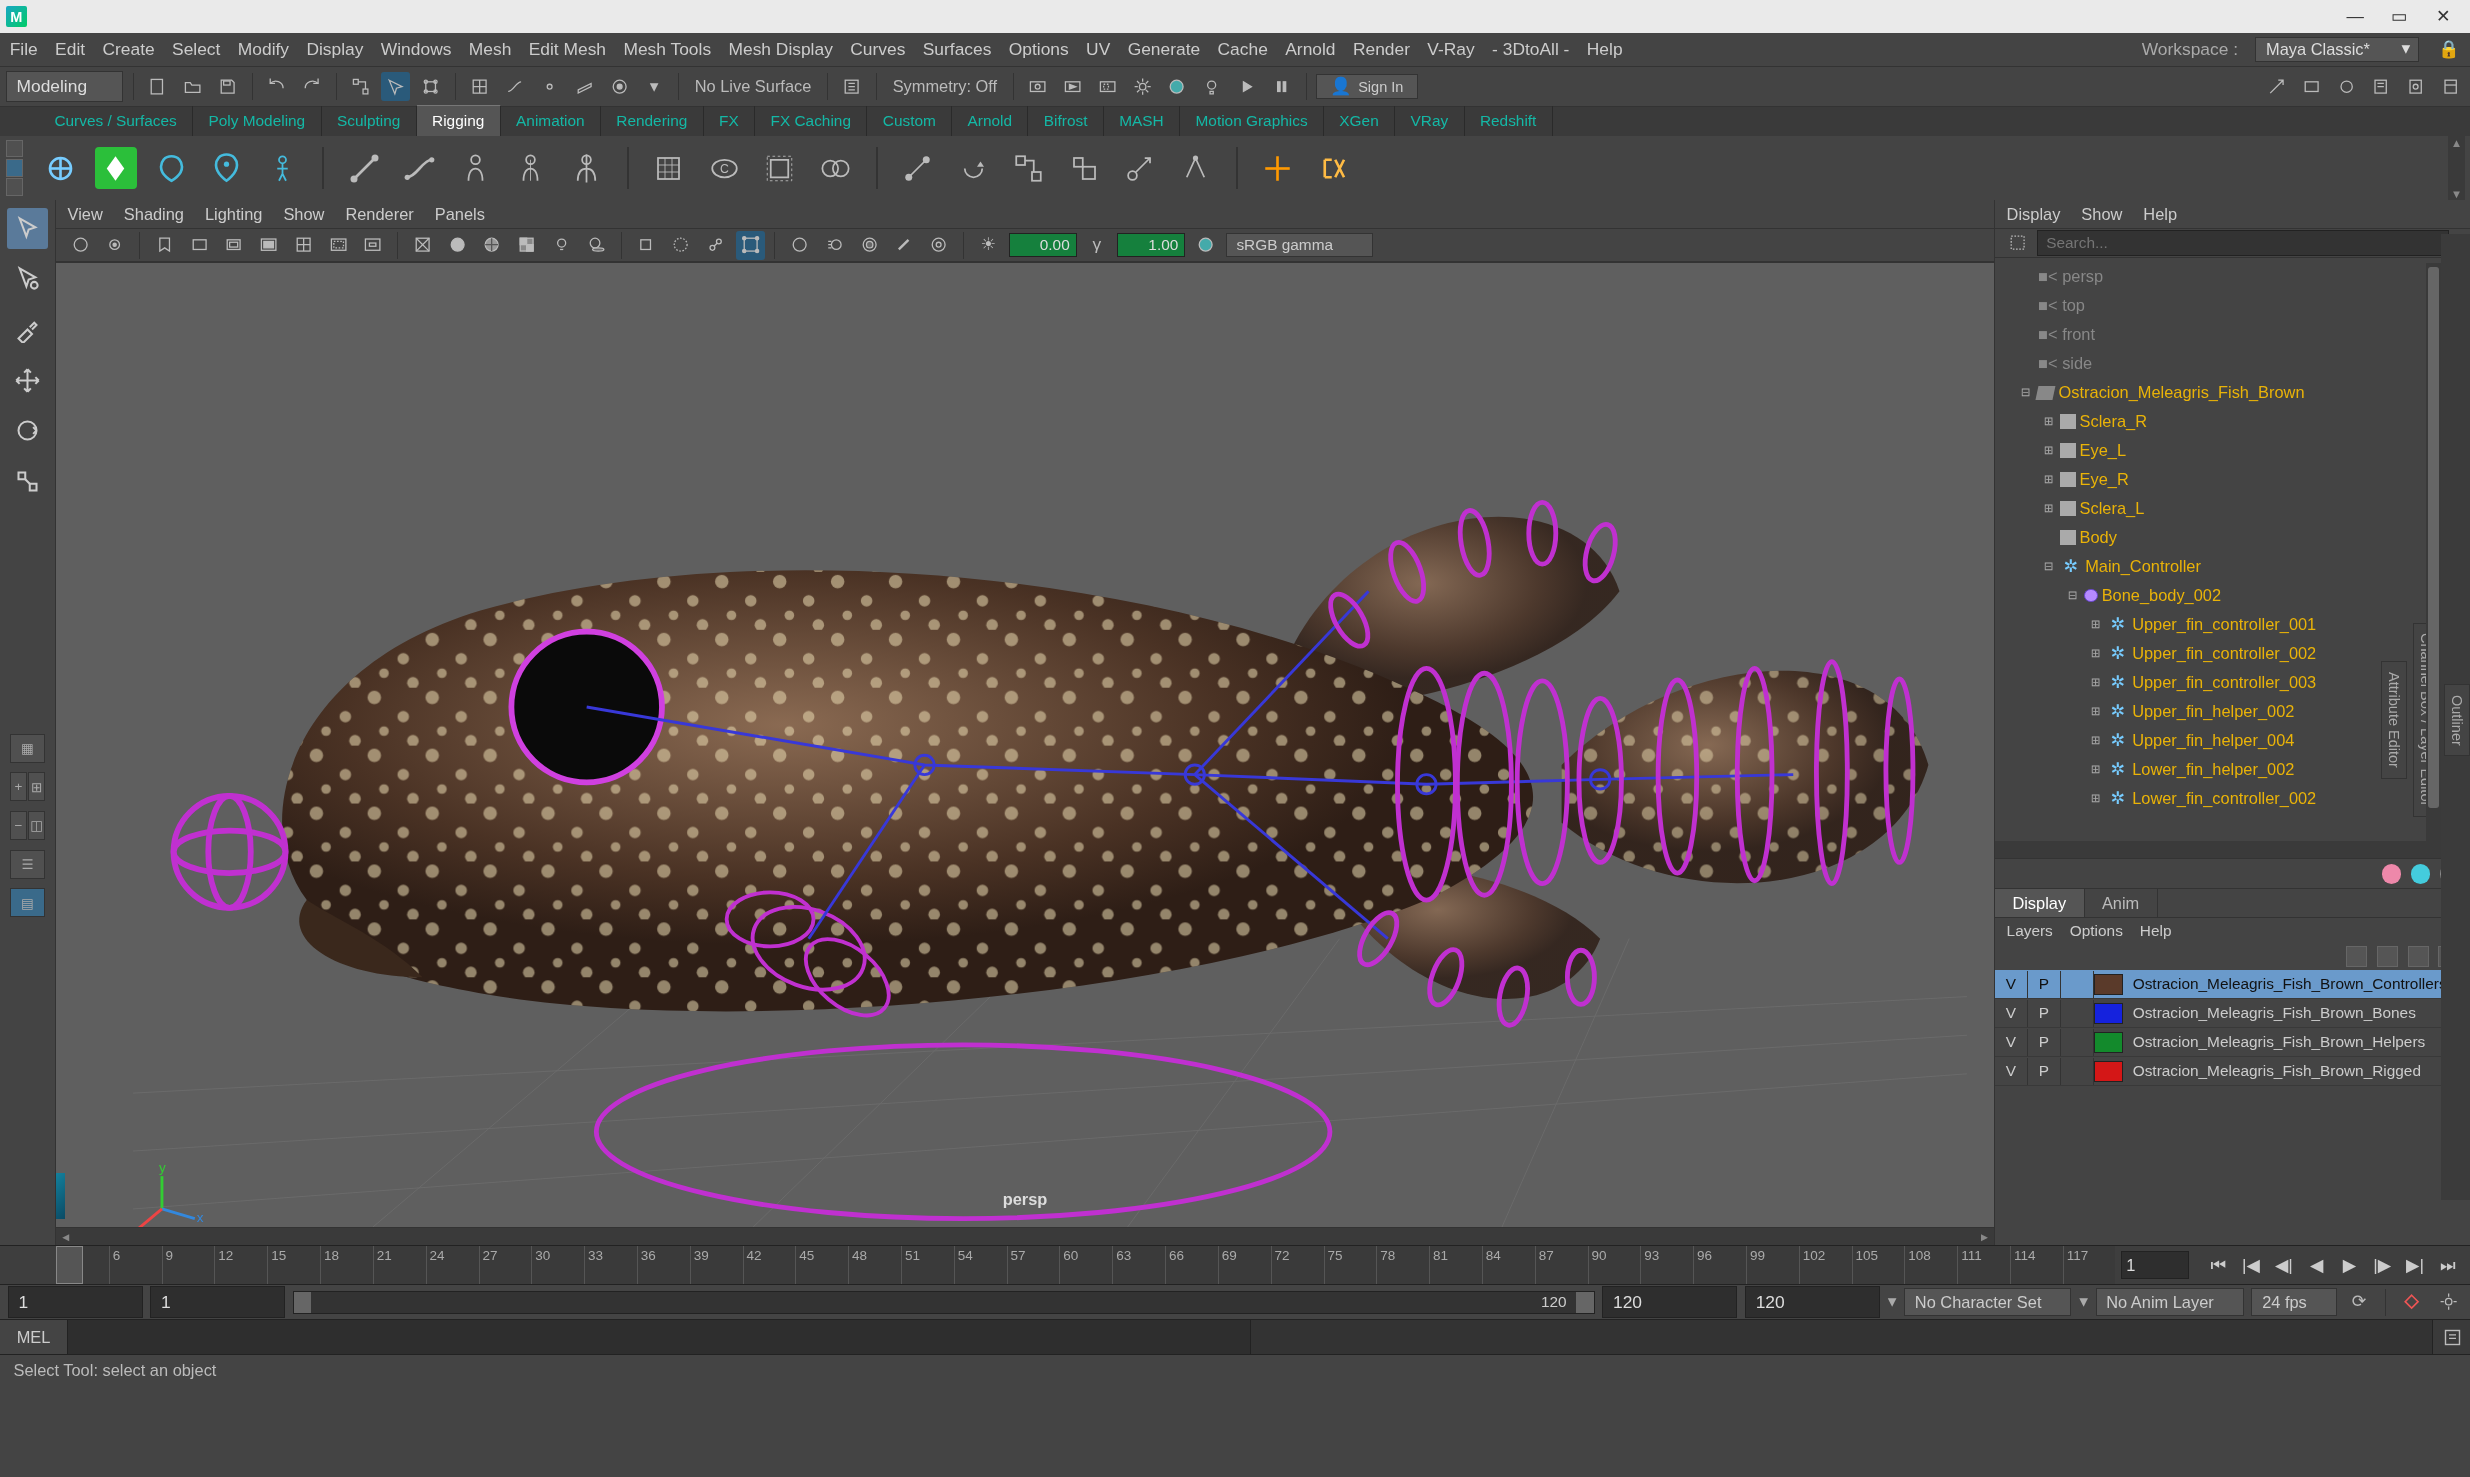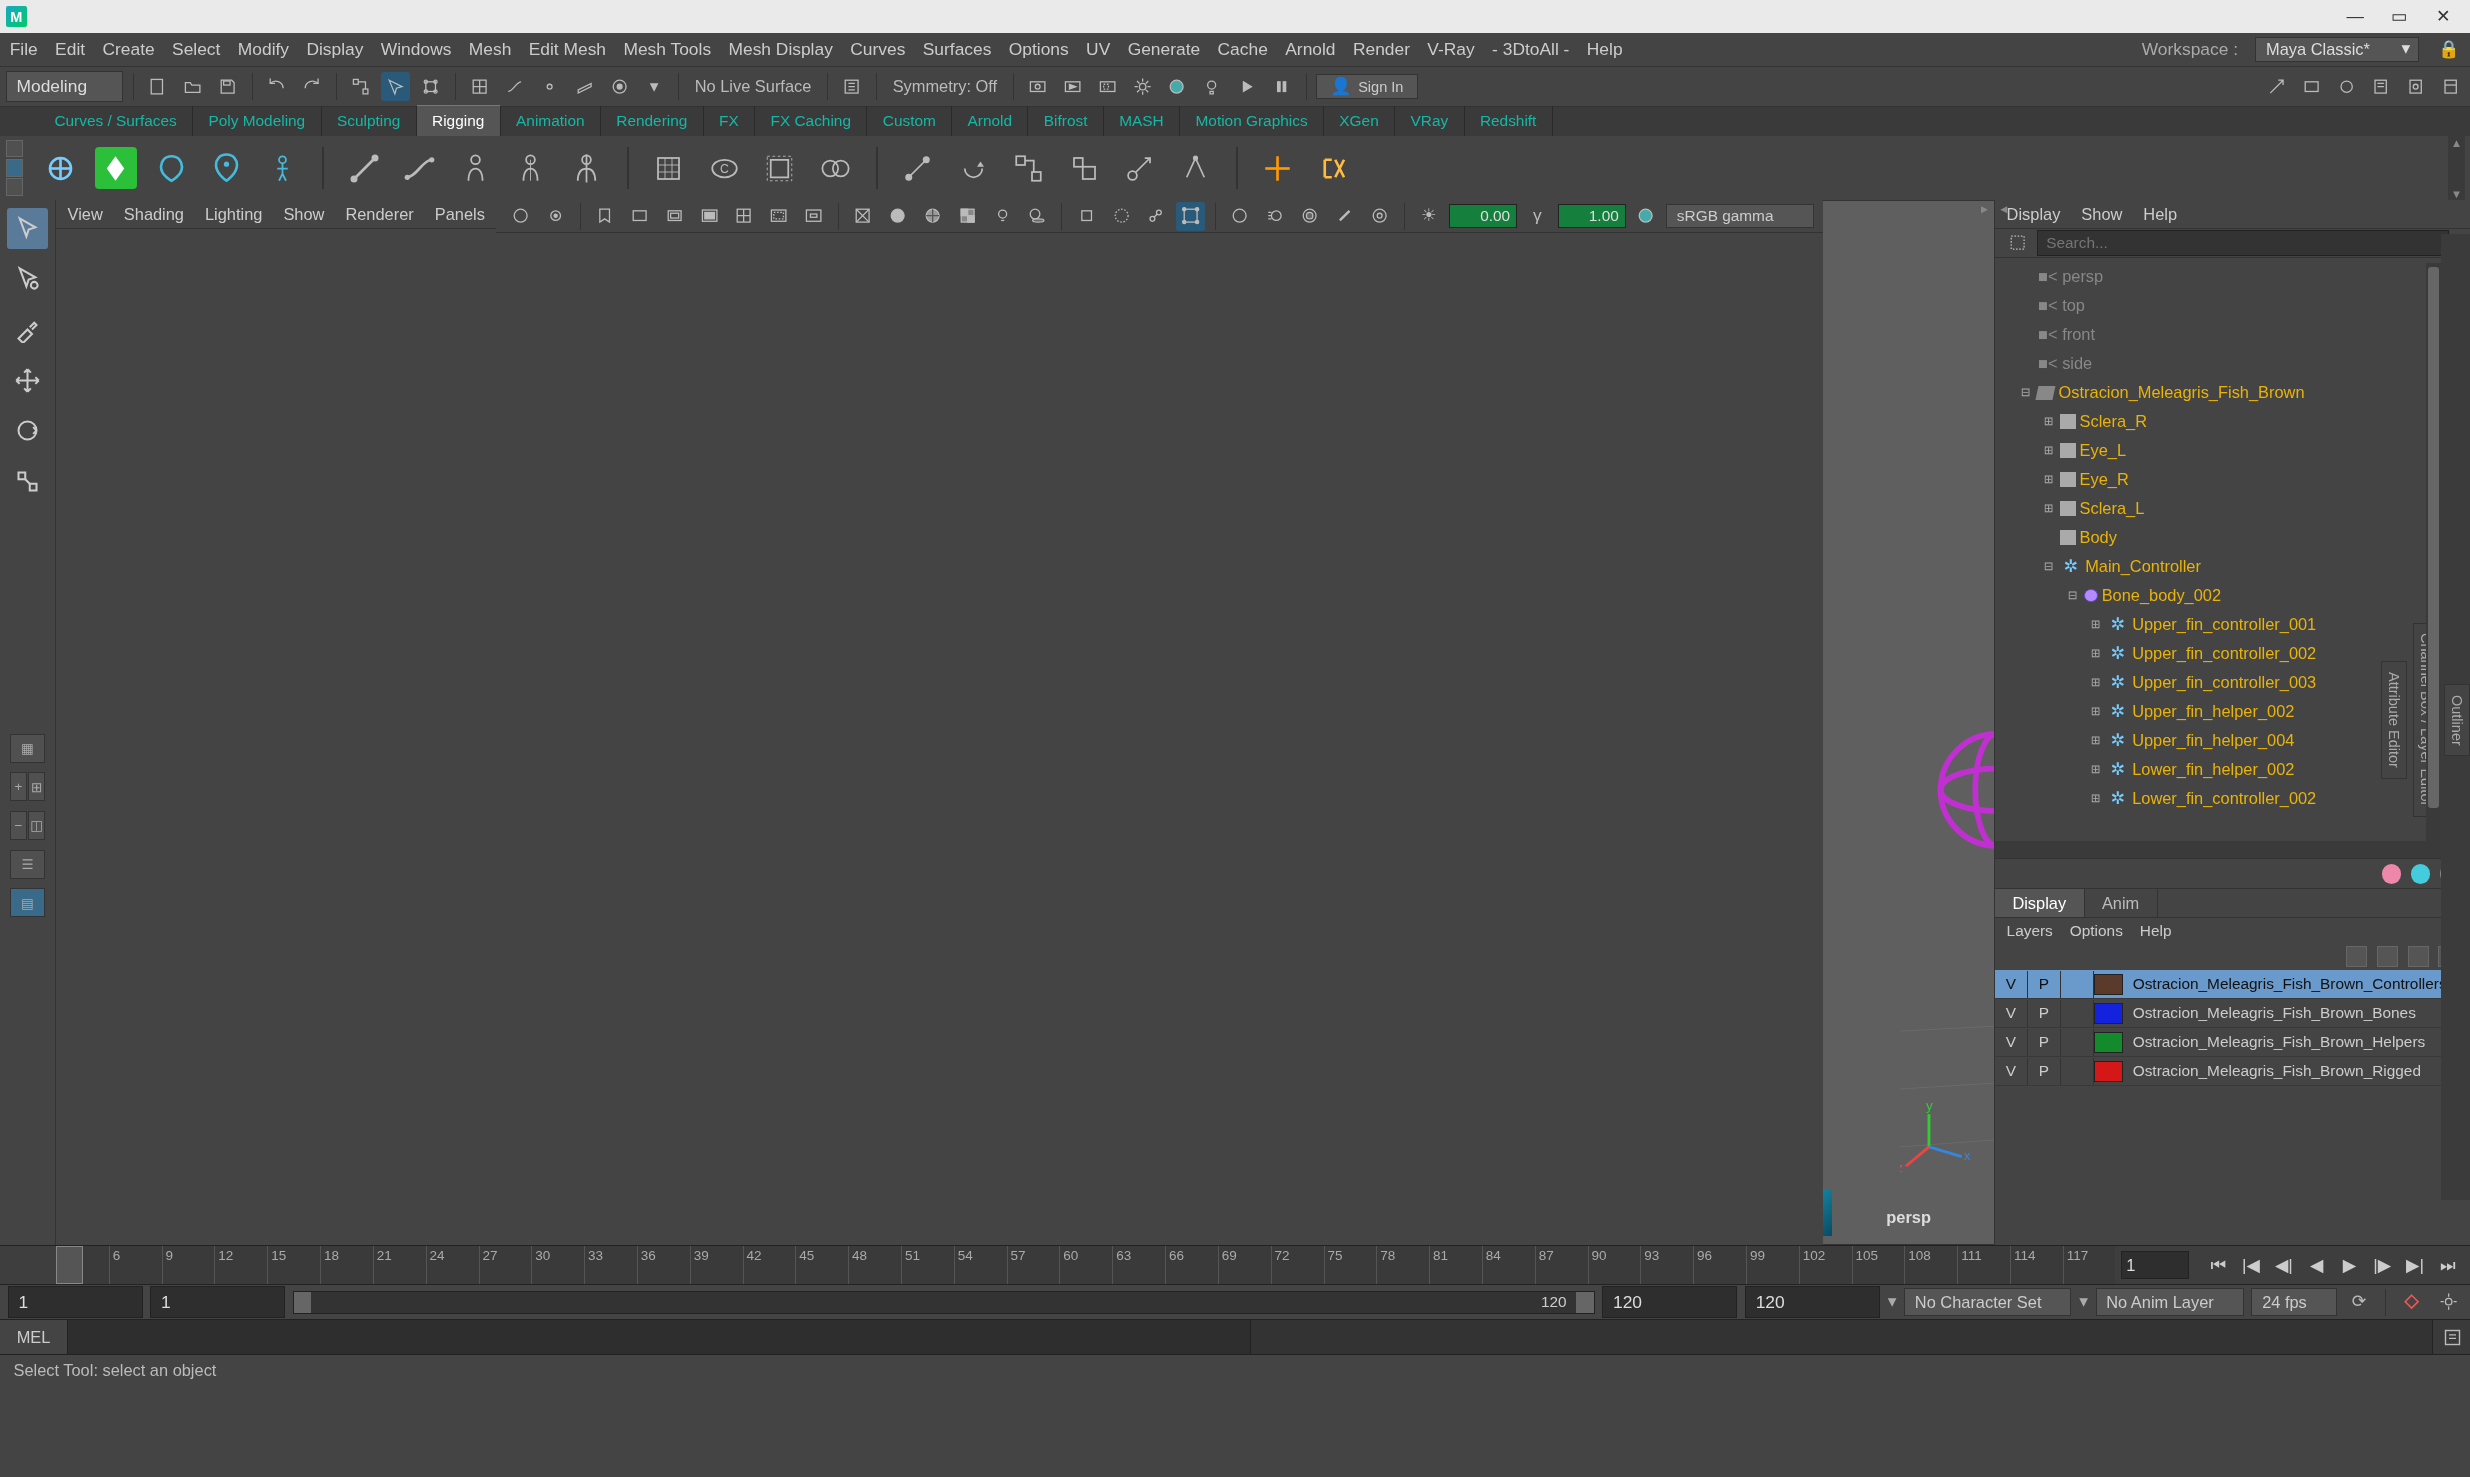--- a/index.html
+++ b/index.html
@@ -47,21 +47,21 @@
   .mid { display: flex; height: 1045px; }
   .toolbox { width: 56px; background: #444; border-right: 1px solid #333; display: flex; flex-direction: column; align-items: center; padding-top: 7.7px; gap: 9.7px; }
   .toolbox .tool { width: 41px; height: 41px; display: flex; align-items: center; justify-content: center; border-radius: 2.9px; }
   .toolbox .tool.active { background: #5a7a9a; }
   .toolbox .tool svg { width: 27px; height: 27px; stroke: #ccc; fill: none; stroke-width: 1.8; }
   .toolbox .gap { flex: 0 0 212px; }
   .toolbox .mini { width: 35px; height: 29px;display:flex;align-items:center;justify-content:center;border:1px solid #333;background:#505050;font-size:13.5px;color:#aaa;}
   .toolbox .mini.active{background:#3a6a8a;}
 
   
-  .vp-col { flex: 1; display: flex; flex-direction: row; background: #444; }
+  .vp-col { flex: 1; display: flex; flex-direction: column; background: #444; }
   .vp-menu { height: 29px; background: #444; display: flex; align-items: center; padding: 0 11.6px; gap: 21px; font-size: 16.4px; border-bottom:1px solid #333;}
   .vp-iconrow { height: 33px; background: #444; display: flex; align-items: center; padding: 0 9.7px; gap: 5.8px; border-bottom:1px solid #333;}
   .vp-iconrow .num-field { width: 68px; background: #15803d; border: 1px solid #222; color: #ddd; padding: 1.9px 5.8px; font-size: 15.4px; text-align:right;}
   .vp-iconrow .gamma { background: #555; border: 1px solid #333; padding: 1.9px 39px 1.9px 9.7px; font-size: 15.4px;}
   .viewport { flex: 1; background: #5f5f5f; position: relative; overflow: hidden; border-top:1px solid #333;border-bottom:1px solid #333;}
   .viewport .persp-label { position: absolute; bottom: 17.4px; left: 50%; transform: translateX(-50%); color: #ddd; font-size: 16.4px; font-weight:bold;}
   .vp-scrollbar-h { height: 17.4px; background:#3a3a3a; position:relative;}
   .vp-scrollbar-h::before{content:"◄";position:absolute;left:3.9px;color:#888;font-size:11.6px;top:1.9px;}
   .vp-scrollbar-h::after{content:"►";position:absolute;right:3.9px;color:#888;font-size:11.6px;top:1.9px;}
 

